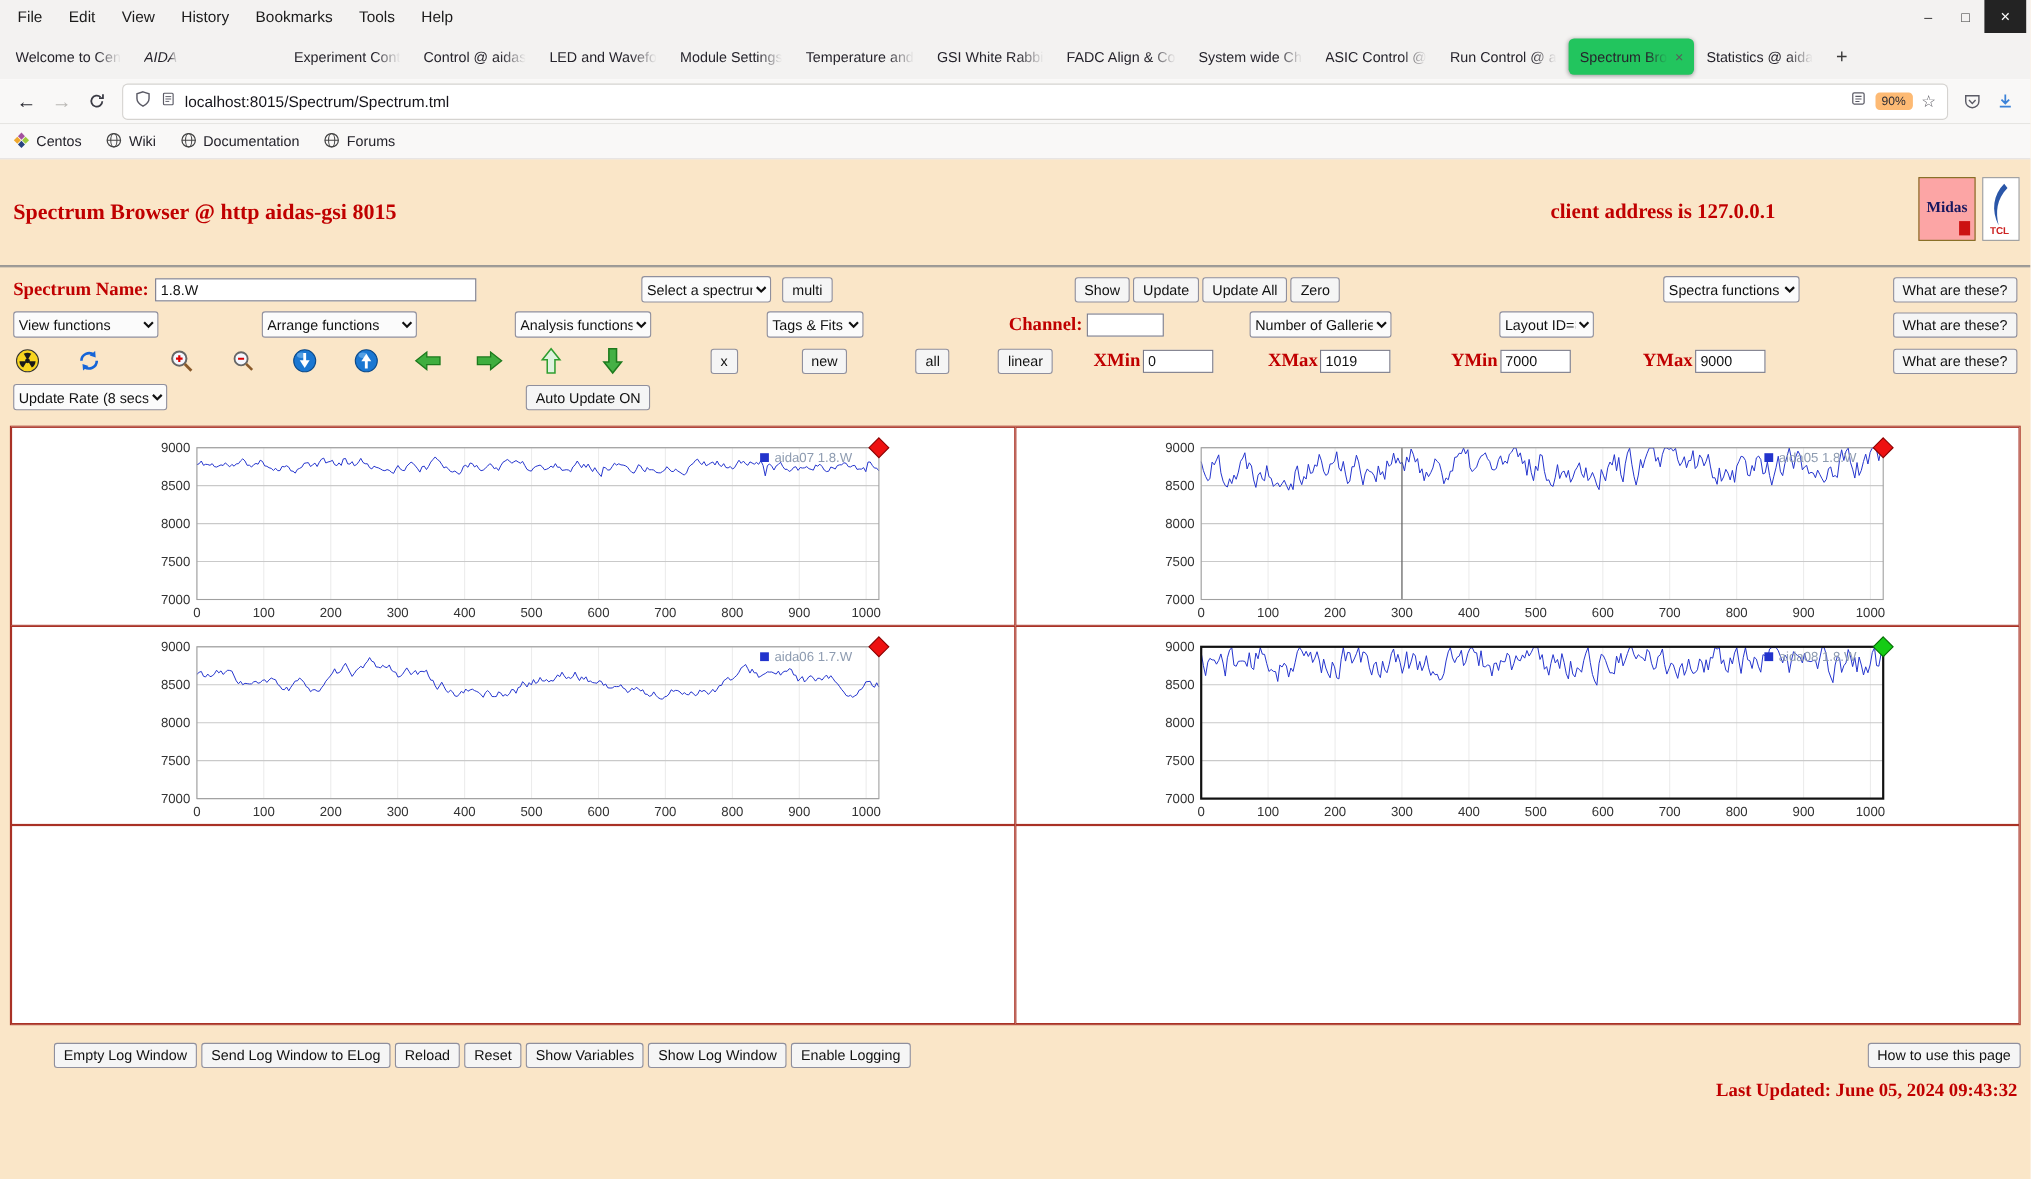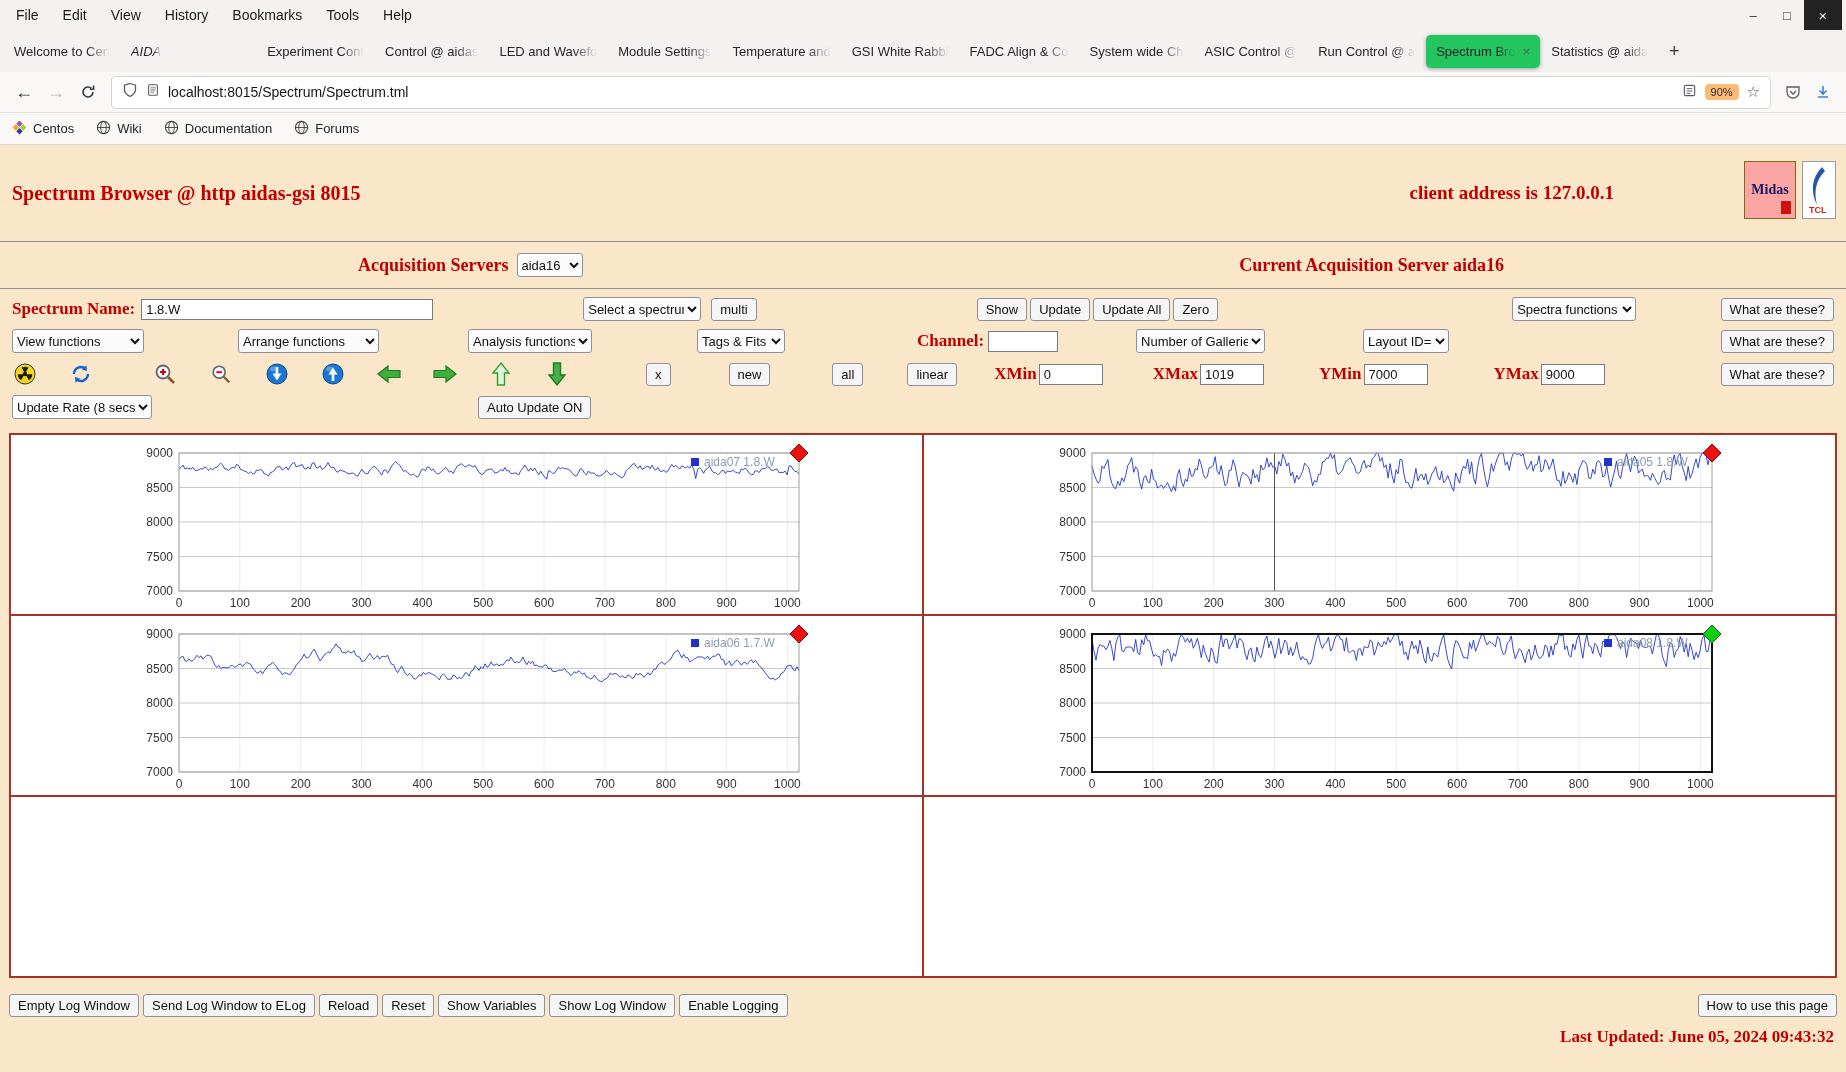--- a/index.html
+++ b/index.html
@@ -274,27 +274,20 @@
           <svg width="26" height="50" viewBox="0 0 26 50">
             <path d="M16 2 C6 12 4 26 11 40 C8 28 9 16 19 6 Z" fill="#2a56a8"></path>
             <text x="3" y="48" font-size="9" fill="#cc2222" font-weight="bold" font-family="Liberation Sans, sans-serif">TCL</text>
           </svg>
         </div>
       </div>
     </div>
 
     <hr class="rule">
 
-    <div class="acq-row">
-      <span class="acq-label">Acquisition Servers</span>
-      <select style="margin-left:8px;width:66px;">
-        <option>aida16</option>
-      </select>
-      <span class="acq-current">Current Acquisition Server aida16</span>
-    </div>
 
     <hr class="rule">
 
     <div class="ctrl-row" style="padding-top:8px;">
       <span class="rlabel">Spectrum Name:</span>
       <input class="txt" id="inp-name" value="1.8.W" style="">
       <select id="sel-spectrum"><option>Select a spectrum</option></select>
       <span class="btn" id="btn-multi">multi</span>
       <span id="grp-show">
         <span class="btn">Show</span>
@@ -579,21 +572,21 @@
             <rect x="568" y="15" width="8" height="8" fill="#2233cc"></rect>
             <text x="581" y="23" font-size="12" fill="#8d9bb0" font-family="Liberation Sans, sans-serif">aida08 1.8.W</text>
             <polygon points="676,1 685,10 676,19 667,10" fill="#15cc15" stroke="#056d05" stroke-width="1"></polygon>
           </svg>
         </div>
         <div class="gallery-cell"></div>
         <div class="gallery-cell"></div>
       </div>
 
     <div class="footer-row">
-      <span id="footer-btns" style="display:flex;gap:4px;">
+      <span id="footer-btns" style="display:flex;gap:4px;margin-left:40px;">
           <span class="btn">Empty Log Window</span>
           <span class="btn">Send Log Window to ELog</span>
           <span class="btn">Reload</span>
           <span class="btn">Reset</span>
           <span class="btn">Show Variables</span>
           <span class="btn">Show Log Window</span>
           <span class="btn">Enable Logging</span>
         </span>
       <span class="btn what-btn">How to use this page</span>
     </div>

